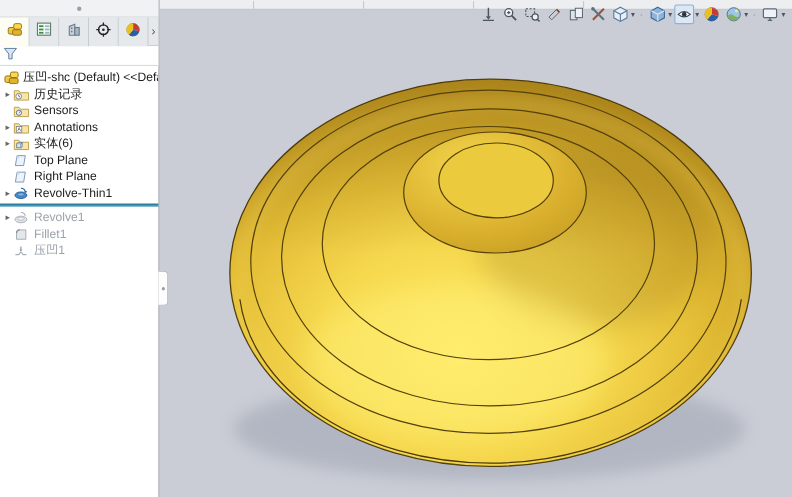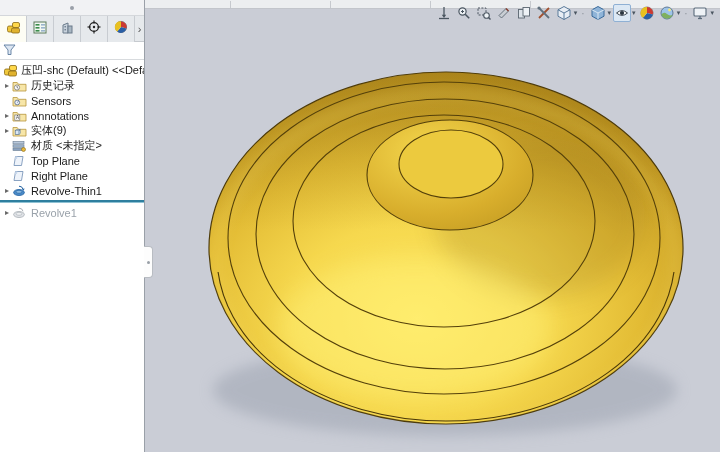--- a/index.html
+++ b/index.html
@@ -193,35 +193,23 @@
 
       <div class="trow">
         <span class="arrow">▸</span>
         <span class="ticon">
           <svg width="15" height="12" viewBox="0 0 15 12">
             <path d="M1 2.5 h4.2 l1.3 1.8 H14 V11 H1 Z" fill="#f7e6a8" stroke="#b8963c" stroke-width="0.8"></path>
             <rect x="3.2" y="5.6" width="3.8" height="3.8" fill="#d8e6f5" stroke="#55708e" stroke-width="0.7"></rect>
             <path d="M3.2 5.6 L4.4 4.6 H8.2 L7 5.6 M7 5.6 L8.2 4.6 V8.4 L7 9.4" fill="#b9cfe6" stroke="#55708e" stroke-width="0.6"></path>
           </svg>
         </span>
-        <span class="tlabel">实体(9)</span>
-      </div>
-
-      <div class="trow">
-        <span class="arrow"></span>
-        <span class="ticon">
-          <svg width="14" height="12" viewBox="0 0 14 12">
-            <rect x="1" y="1.5" width="11" height="2.4" fill="#b8c8dc" stroke="#667a90" stroke-width="0.6"></rect>
-            <rect x="1" y="4.8" width="11" height="2.4" fill="#9fb4cc" stroke="#667a90" stroke-width="0.6"></rect>
-            <rect x="1" y="8.1" width="11" height="2.4" fill="#8aa2c0" stroke="#667a90" stroke-width="0.6"></rect>
-            <circle cx="11.5" cy="9.5" r="2" fill="#e8b93c" stroke="#8a6a14" stroke-width="0.6"></circle>
-          </svg>
-        </span>
-        <span class="tlabel">材质 &lt;未指定&gt;</span>
-      </div>
+        <span class="tlabel">实体(6)</span>
+      </div>
+
 
 
       <div class="trow">
         <span class="arrow"></span>
         <span class="ticon">
           <svg width="14" height="12" viewBox="0 0 14 12">
             <polygon points="3.5,1.5 11,1.5 9.5,10.5 2,10.5" fill="#eef3fa" stroke="#7e99bb" stroke-width="0.9"></polygon>
             <polygon points="3.5,1.5 5.5,1.5 5,4 3,4" fill="#c8d8ec"></polygon>
           </svg>
         </span>
@@ -260,21 +248,42 @@
         <span class="ticon">
           <svg width="14" height="12" viewBox="0 0 14 12">
             <ellipse cx="7" cy="7.5" rx="5.4" ry="3" fill="#dfe2e6" stroke="#a8aeb5" stroke-width="0.8"></ellipse>
             <ellipse cx="7" cy="6.8" rx="3" ry="1.5" fill="#eef0f2" stroke="#a8aeb5" stroke-width="0.6"></ellipse>
             <path d="M7 1.2 A4 4 0 0 1 11 4.2" fill="none" stroke="#a8aeb5" stroke-width="1"></path>
           </svg>
         </span>
         <span class="tlabel">Revolve1</span>
       </div>
 
-
+      <div class="trow dim">
+        <span class="arrow"></span>
+        <span class="ticon">
+          <svg width="14" height="12" viewBox="0 0 14 12">
+            <path d="M3 10.5 V5 Q3 2 6 2 H11.5 V10.5 Z" fill="#e4e7ea" stroke="#a8aeb5" stroke-width="0.9"></path>
+            <path d="M3 5 Q3 2 6 2" fill="none" stroke="#8a9098" stroke-width="1.1"></path>
+          </svg>
+        </span>
+        <span class="tlabel">Fillet1</span>
+      </div>
+
+      <div class="trow dim">
+        <span class="arrow"></span>
+        <span class="ticon">
+          <svg width="14" height="12" viewBox="0 0 14 12">
+            <path d="M2 9.5 H5 Q7 5.5 9 9.5 H12" fill="none" stroke="#a8aeb5" stroke-width="1.1"></path>
+            <path d="M7 2 V5" stroke="#8a9098" stroke-width="1"></path>
+            <polygon points="7,7 5.8,4.8 8.2,4.8" fill="#8a9098"></polygon>
+          </svg>
+        </span>
+        <span class="tlabel">压凹1</span>
+      </div>
 
 
     </div>
   </div>
 
   <div class="panel-handle">
     <div class="dot"></div>
   </div>
 
   <div class="viewport">

